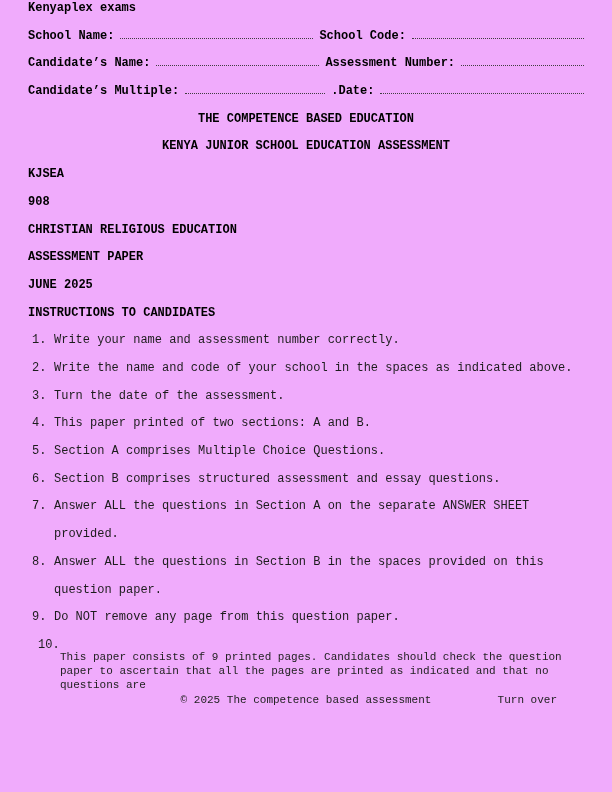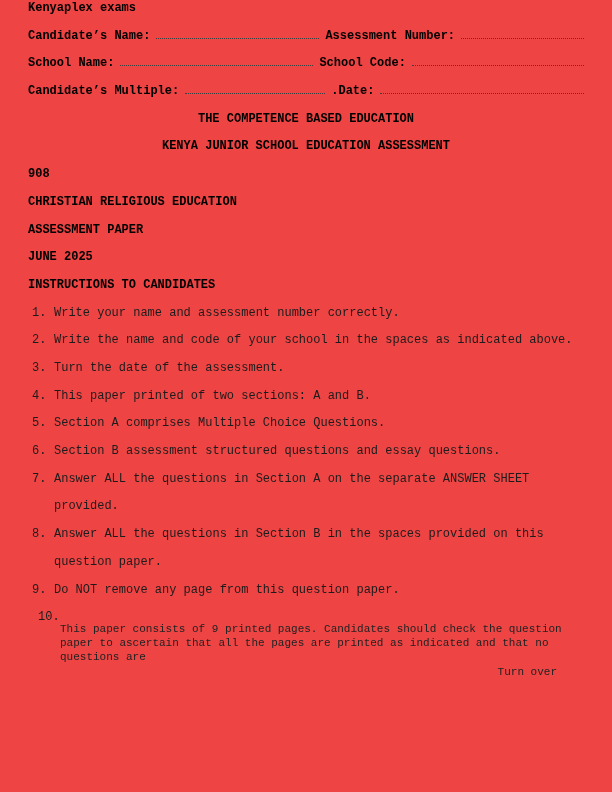--- a/index.html
+++ b/index.html
@@ -1,18 +1,18 @@
 <!DOCTYPE html>
 <html><head>
 <meta charset="utf-8">
 <style>
   html, body { margin: 0; padding: 0; background: #ffffff; }
   .page {
     width: 612px; height: 792px; box-sizing: border-box;
-    padding: 0 28px; background: #ef4444; position: relative; overflow: hidden;
+    padding: 0 28px; background: #f0abfc; position: relative; overflow: hidden;
     font-family: "Liberation Mono", "DejaVu Sans Mono", monospace;
     font-size: 12px; color: #1c1c1c;
   }
   .content { margin-top: -5px; }
   b, .b { font-weight: bold; color: #000; }
   .row { height: 27.7px; line-height: 27.7px; white-space: nowrap; }
   .center { text-align: center; }
   .form-row { display: flex; align-items: baseline; column-gap: 6px; }
   .form-row .lbl { font-weight: bold; color: #000; flex: 0 0 auto; }
   .leader { border-bottom: 1.5px dotted #3f3f3f; height: 2px; flex: 0 0 auto; }
@@ -30,65 +30,67 @@
 </style>
 </head>
 <body>
 
 <div class="page">
   <div class="content">
 
     <div class="row b">Kenyaplex exams</div>
 
     <div class="row form-row">
-        <span class="lbl">Candidate’s Name:</span>
-        <span class="leader" style="width:163px"></span>
-        <span class="lbl">Assessment Number:</span>
+        <span class="lbl">School Name:</span>
+        <span class="leader" style="width:193px"></span>
+        <span class="lbl">School Code:</span>
         <span class="leader grow"></span>
       </div>
 
     <div class="row form-row">
-        <span class="lbl">School Name:</span>
-        <span class="leader" style="width:193px"></span>
-        <span class="lbl">School Code:</span>
+        <span class="lbl">Candidate’s Name:</span>
+        <span class="leader" style="width:163px"></span>
+        <span class="lbl">Assessment Number:</span>
         <span class="leader grow"></span>
       </div>
 
     <div class="row form-row">
         <span class="lbl">Candidate’s Multiple:</span>
         <span class="leader" style="width:140px"></span>
         <span class="lbl">.Date:</span>
         <span class="leader grow"></span>
       </div>
 
     <div class="row center b">THE COMPETENCE BASED EDUCATION</div>
     <div class="row center b">KENYA JUNIOR SCHOOL EDUCATION ASSESSMENT</div>
 
+    <div class="row b">KJSEA</div>
     <div class="row b">908</div>
     <div class="row b">CHRISTIAN RELIGIOUS EDUCATION</div>
     <div class="row b">ASSESSMENT PAPER</div>
     <div class="row b">JUNE 2025</div>
 
     <div class="row b">INSTRUCTIONS TO CANDIDATES</div>
 
     <div class="ins-item"><span class="num">1.</span><span>Write your name and assessment number correctly.</span></div>
     <div class="ins-item"><span class="num">2.</span><span>Write the name and code of your school in the spaces as indicated above.</span></div>
     <div class="ins-item"><span class="num">3.</span><span>Turn the date of the assessment.</span></div>
     <div class="ins-item"><span class="num">4.</span><span>This paper printed of two sections: A and B.</span></div>
     <div class="ins-item"><span class="num">5.</span><span>Section A comprises Multiple Choice Questions.</span></div>
-    <div class="ins-item"><span class="num">6.</span><span>Section B assessment structured questions and essay questions.</span></div>
+    <div class="ins-item"><span class="num">6.</span><span>Section B comprises structured assessment and essay questions.</span></div>
     <div class="ins-item"><span class="num">7.</span><span>Answer ALL the questions in Section A on the separate ANSWER SHEET provided.</span></div>
     <div class="ins-item"><span class="num">8.</span><span>Answer ALL the questions in Section B in the spaces provided on this question paper.</span></div>
     <div class="ins-item"><span class="num">9.</span><span>Do NOT remove any page from this question paper.</span></div>
     <div class="ins-item item-10"><span class="num">10.</span></div>
 
     <div class="note">
       <div>This paper consists of 9 printed pages. Candidates should check the question</div>
       <div>paper to ascertain that all the pages are printed as indicated and that no</div>
       <div>questions are</div>
     </div>
 
     <div class="footer">
+      <span>© 2025 The competence based assessment</span>
       <span class="turn-over">Turn over</span>
     </div>
 
   </div>
 </div>
 
 </body></html>

